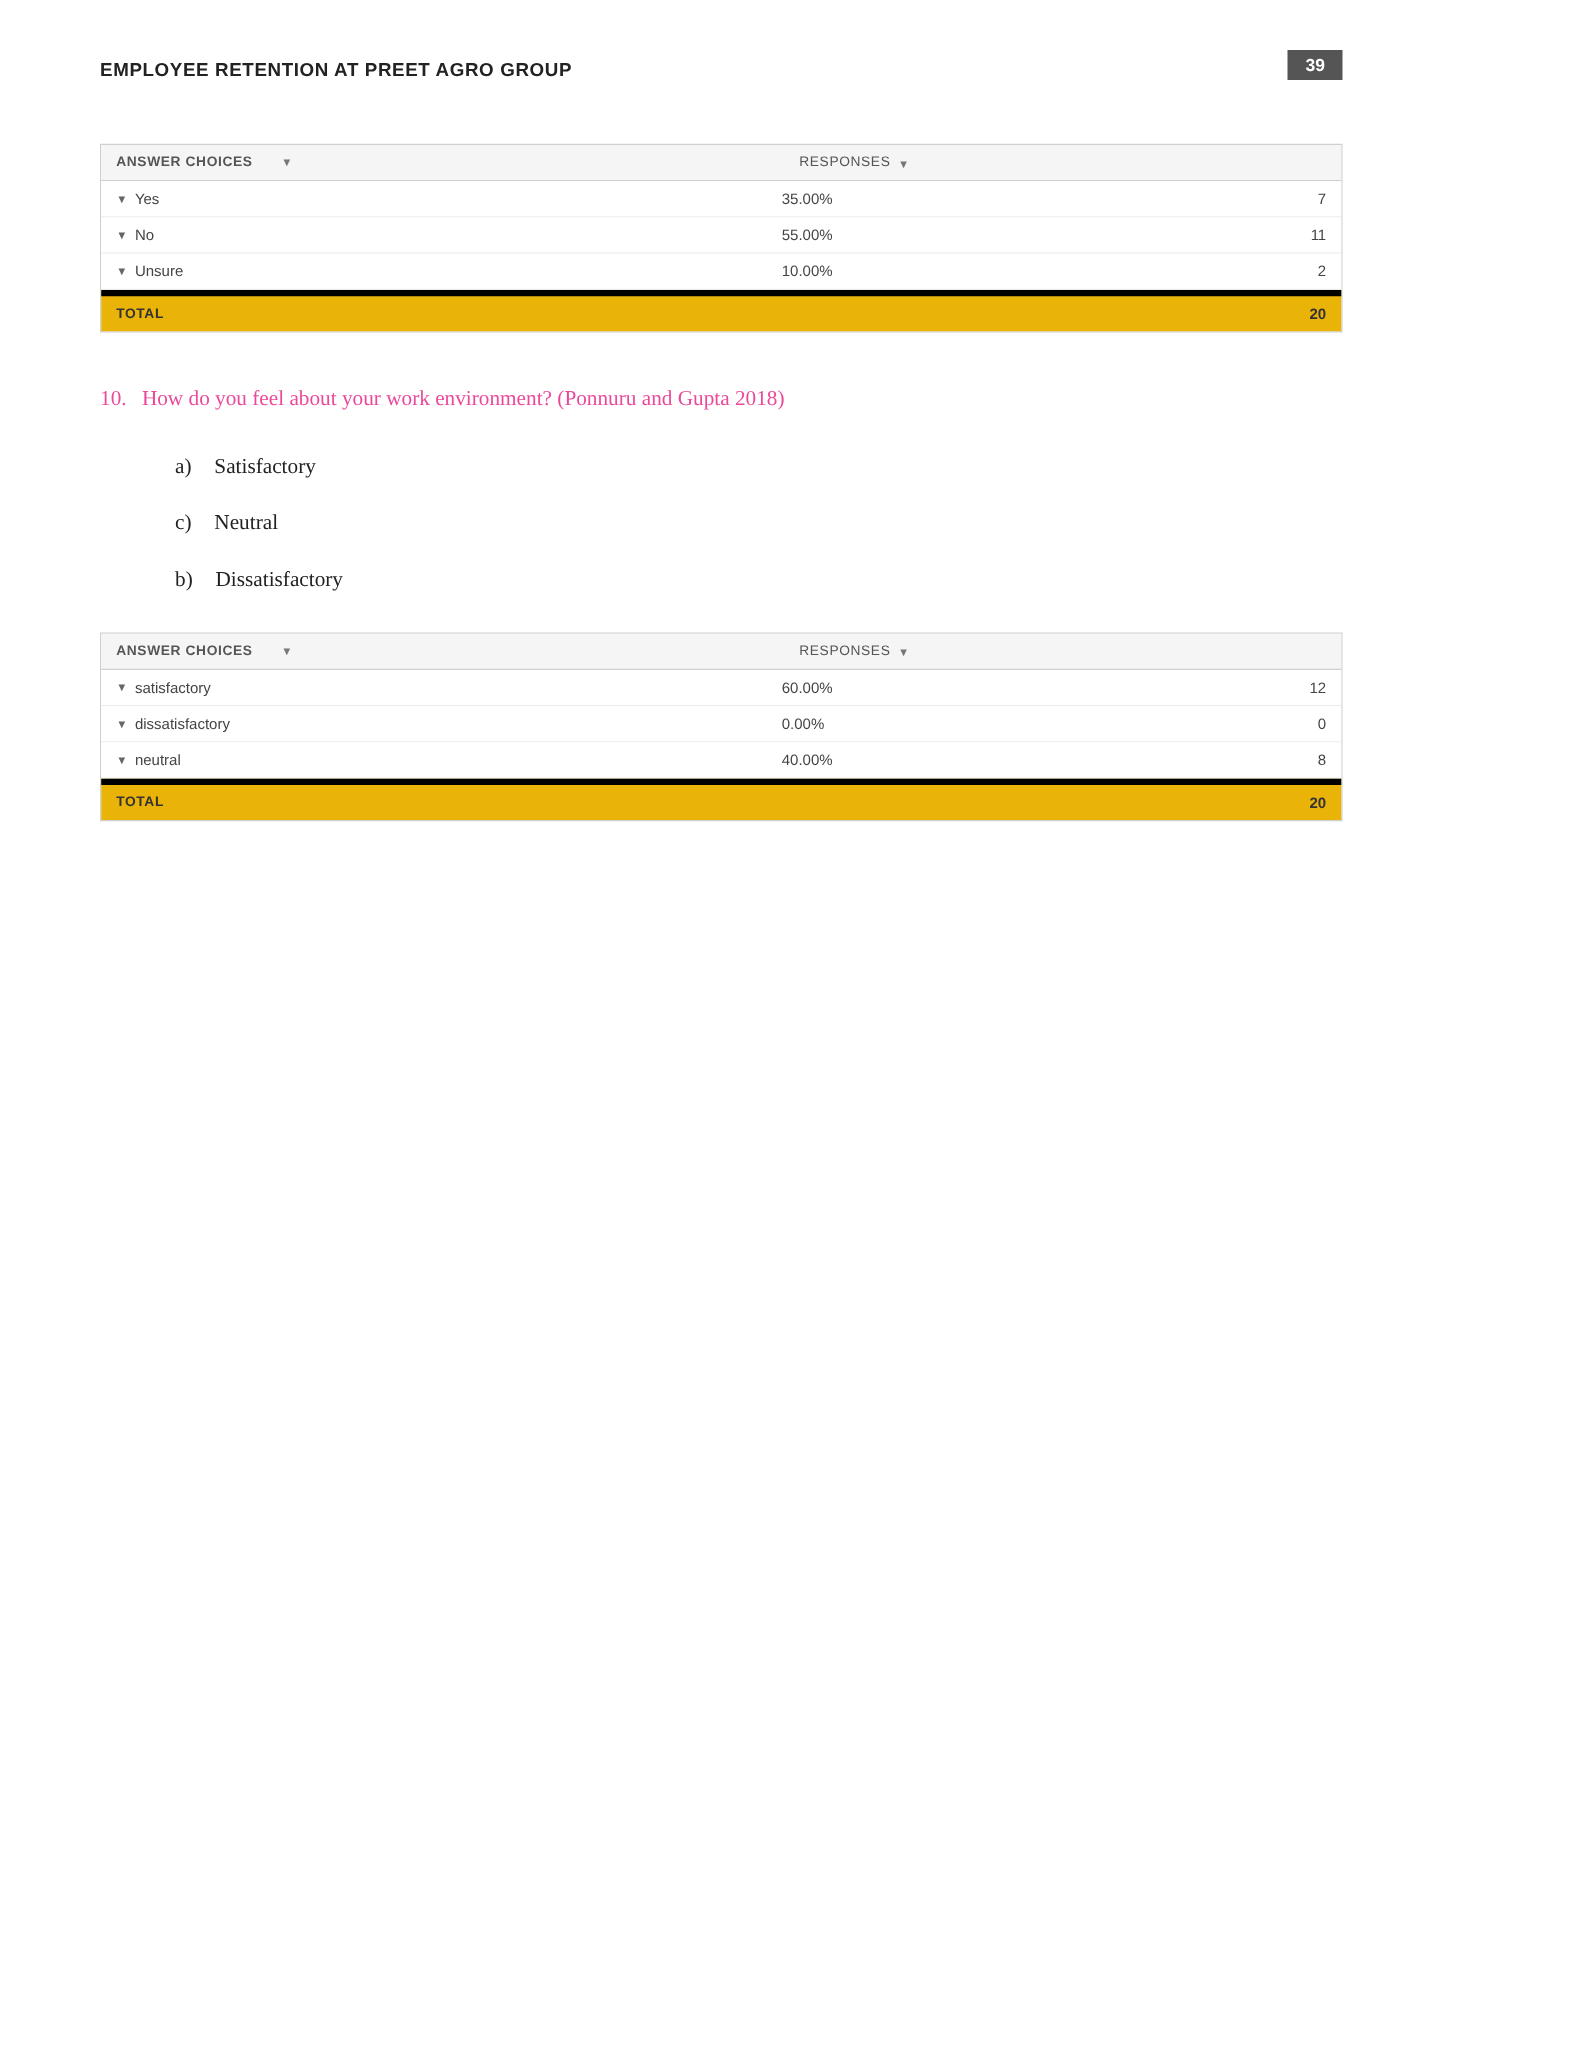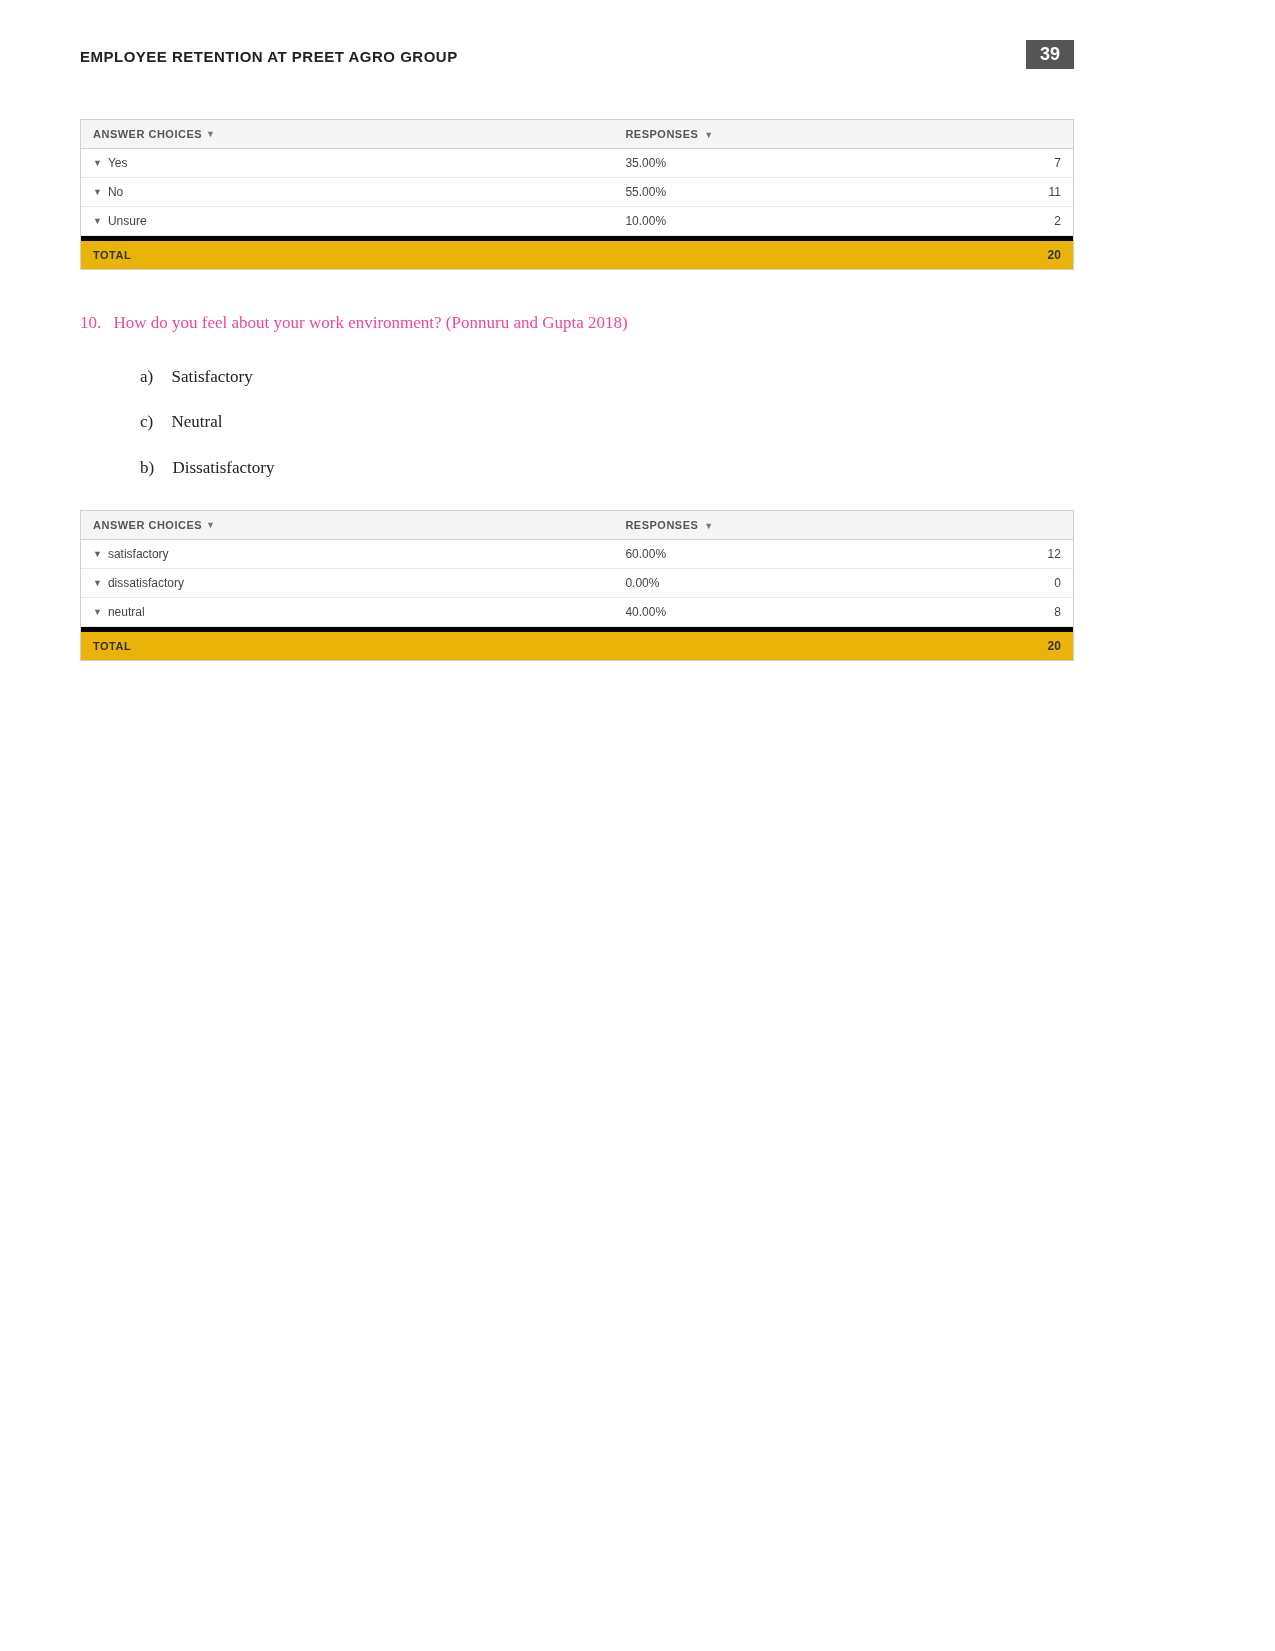--- a/index.html
+++ b/index.html
@@ -36,21 +36,21 @@
       font-weight: bold;
       color: #222;
       letter-spacing: 0.5px;
       font-family: Arial, sans-serif;
       margin-top: 8px;
     }
 
     .page-number-box {
       background: #555;
       color: #fff;
-      font-size: 18px;
+      font-size: 14px;
       font-family: Arial, sans-serif;
       font-weight: bold;
       padding: 4px 14px;
       min-width: 40px;
       text-align: center;
     }
 
     .table-section {
       border: 1px solid #d0d0d0;
       margin-bottom: 40px;
@@ -67,33 +67,34 @@
 
     .col-answer {
       flex: 0 0 55%;
       font-size: 11px;
       font-weight: bold;
       color: #555;
       letter-spacing: 0.5px;
       text-transform: uppercase;
       display: flex;
       align-items: center;
-      gap: 4px;
+      gap: 23px;
     }
 
     .col-responses {
       flex: 0 0 30%;
       font-size: 11px;
-      font-weight: bold;
+      font-weight: normal;
       color: #555;
       letter-spacing: 0.5px;
       text-transform: uppercase;
       display: flex;
       align-items: flex-end;
       gap: 6px;
+      margin-left: 14px;
     }
 
     .col-count {
       flex: 0 0 15%;
       text-align: right;
     }
 
     .sort-arrow {
       font-size: 9px;
       color: #777;

